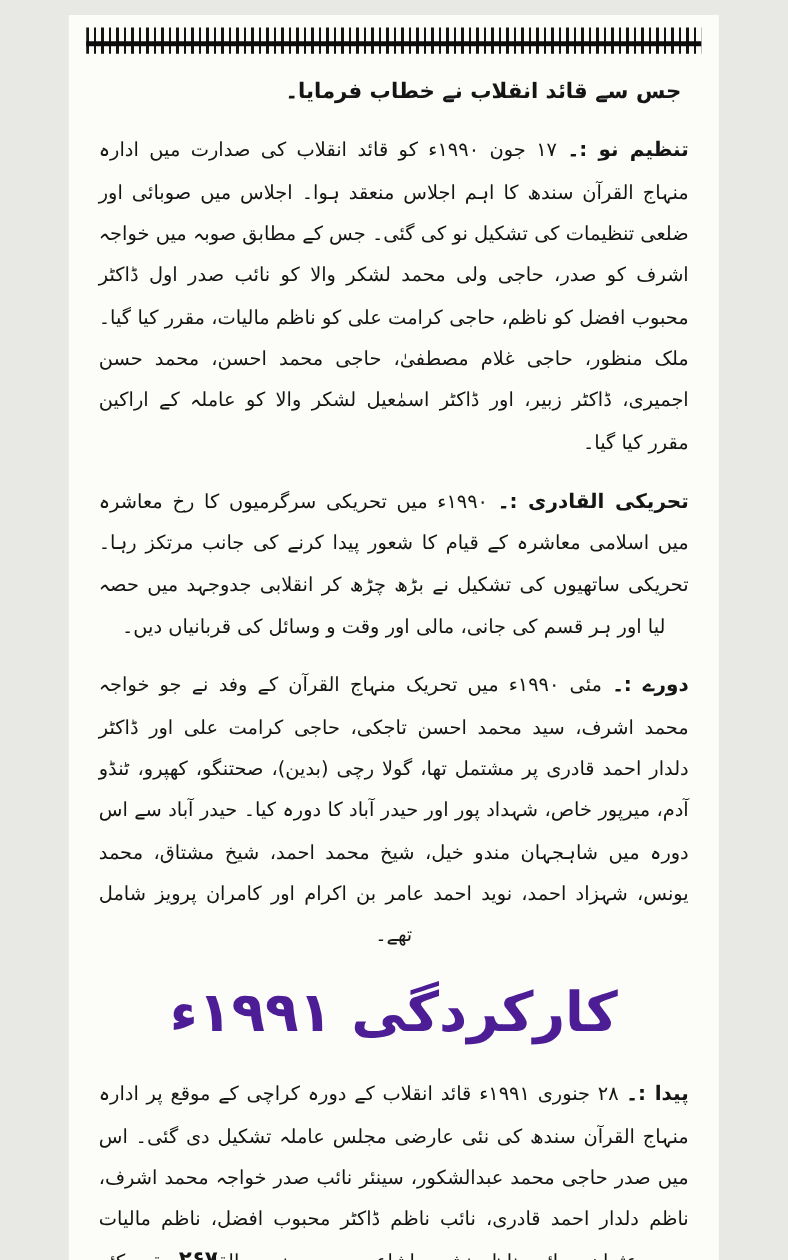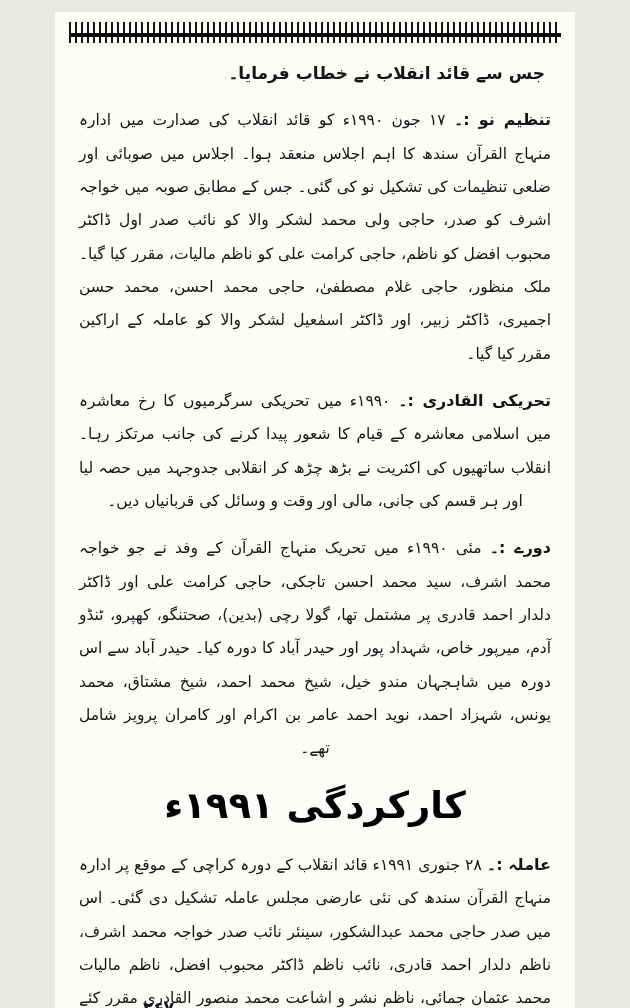--- a/index.html
+++ b/index.html
@@ -42,25 +42,25 @@
   }
   .para.tl-center{text-align-last:center;}
   .para.tl-right{text-align-last:right;}
   .sec-h{
     font-weight:bold;
     font-size:16px;
     letter-spacing:.2px;
   }
   .banner-title{
     text-align:center;
-    font-size:37px;
+    font-size:44px;
     font-weight:bold;
     margin:6px 0 14px 0;
     line-height:1.5;
-    color:#000000;
+    color:#4c1d95;
   }
   .page-number{
     position:absolute;
     left:88px;bottom:2px;
     font-size:17px;
     font-weight:bold;
     letter-spacing:2px;
     direction:ltr;
   }
 </style>
@@ -74,30 +74,30 @@
   <div class="intro-line">جس سے قائد انقلاب نے خطاب فرمایا۔</div>
 
   <p class="para tl-right">
     <span class="sec-h">تنظیم نو :۔</span>
     <span>۱۷ جون ۱۹۹۰ء کو قائد انقلاب کی صدارت میں ادارہ منہاج القرآن سندھ کا اہم اجلاس منعقد ہوا۔ اجلاس میں صوبائی اور ضلعی تنظیمات کی تشکیل نو کی گئی۔ جس کے مطابق صوبہ میں خواجہ اشرف کو صدر، حاجی ولی محمد لشکر والا کو نائب صدر اول ڈاکٹر محبوب افضل کو ناظم، حاجی کرامت علی کو ناظم مالیات، مقرر کیا گیا۔ ملک منظور، حاجی غلام مصطفیٰ، حاجی محمد احسن، محمد حسن اجمیری، ڈاکٹر زبیر، اور ڈاکٹر اسمٰعیل لشکر والا کو عاملہ کے اراکین مقرر کیا گیا۔</span>
   </p>
 
 
   <p class="para tl-center">
     <span class="sec-h">تحریکی القادری :۔</span>
-    <span>۱۹۹۰ء میں تحریکی سرگرمیوں کا رخ معاشرہ میں اسلامی معاشرہ کے قیام کا شعور پیدا کرنے کی جانب مرتکز رہا۔ انقلاب ساتھیوں کی اکثریت نے بڑھ چڑھ کر انقلابی جدوجہد میں حصہ لیا اور ہر قسم کی جانی، مالی اور وقت و وسائل کی قربانیاں دیں۔</span>
+    <span>۱۹۹۰ء میں تحریکی سرگرمیوں کا رخ معاشرہ میں اسلامی معاشرہ کے قیام کا شعور پیدا کرنے کی جانب مرتکز رہا۔ تحریکی ساتھیوں کی تشکیل نے بڑھ چڑھ کر انقلابی جدوجہد میں حصہ لیا اور ہر قسم کی جانی، مالی اور وقت و وسائل کی قربانیاں دیں۔</span>
   </p>
 
   <p class="para tl-center">
     <span class="sec-h">دورے :۔</span>
     <span>مئی ۱۹۹۰ء میں تحریک منہاج القرآن کے وفد نے جو خواجہ محمد اشرف، سید محمد احسن تاجکی، حاجی کرامت علی اور ڈاکٹر دلدار احمد قادری پر مشتمل تھا، گولا رچی (بدین)، صحتنگو، کھپرو، ٹنڈو آدم، میرپور خاص، شہداد پور اور حیدر آباد کا دورہ کیا۔ حیدر آباد سے اس دورہ میں شاہجہان مندو خیل، شیخ محمد احمد، شیخ مشتاق، محمد یونس، شہزاد احمد، نوید احمد عامر بن اکرام اور کامران پرویز شامل تھے۔</span>
   </p>
 
   <h1 class="banner-title">کارکردگی ۱۹۹۱ء</h1>
 
   <p class="para tl-center">
-    <span class="sec-h">عاملہ :۔</span>
+    <span class="sec-h">پیدا :۔</span>
     <span>۲۸ جنوری ۱۹۹۱ء قائد انقلاب کے دورہ کراچی کے موقع پر ادارہ منہاج القرآن سندھ کی نئی عارضی مجلس عاملہ تشکیل دی گئی۔ اس میں صدر حاجی محمد عبدالشکور، سینئر نائب صدر خواجہ محمد اشرف، ناظم دلدار احمد قادری، نائب ناظم ڈاکٹر محبوب افضل، ناظم مالیات محمد عثمان جمائی، ناظم نشر و اشاعت محمد منصور القادری مقرر کئے گئے۔ حاجی ولی محمد لشکر والا کو مرکزی نائب صدر بنایا گیا۔</span>
   </p>
 
   <div class="page-number">۲۶۷</div>
 
 </div>
 
 </body></html>

